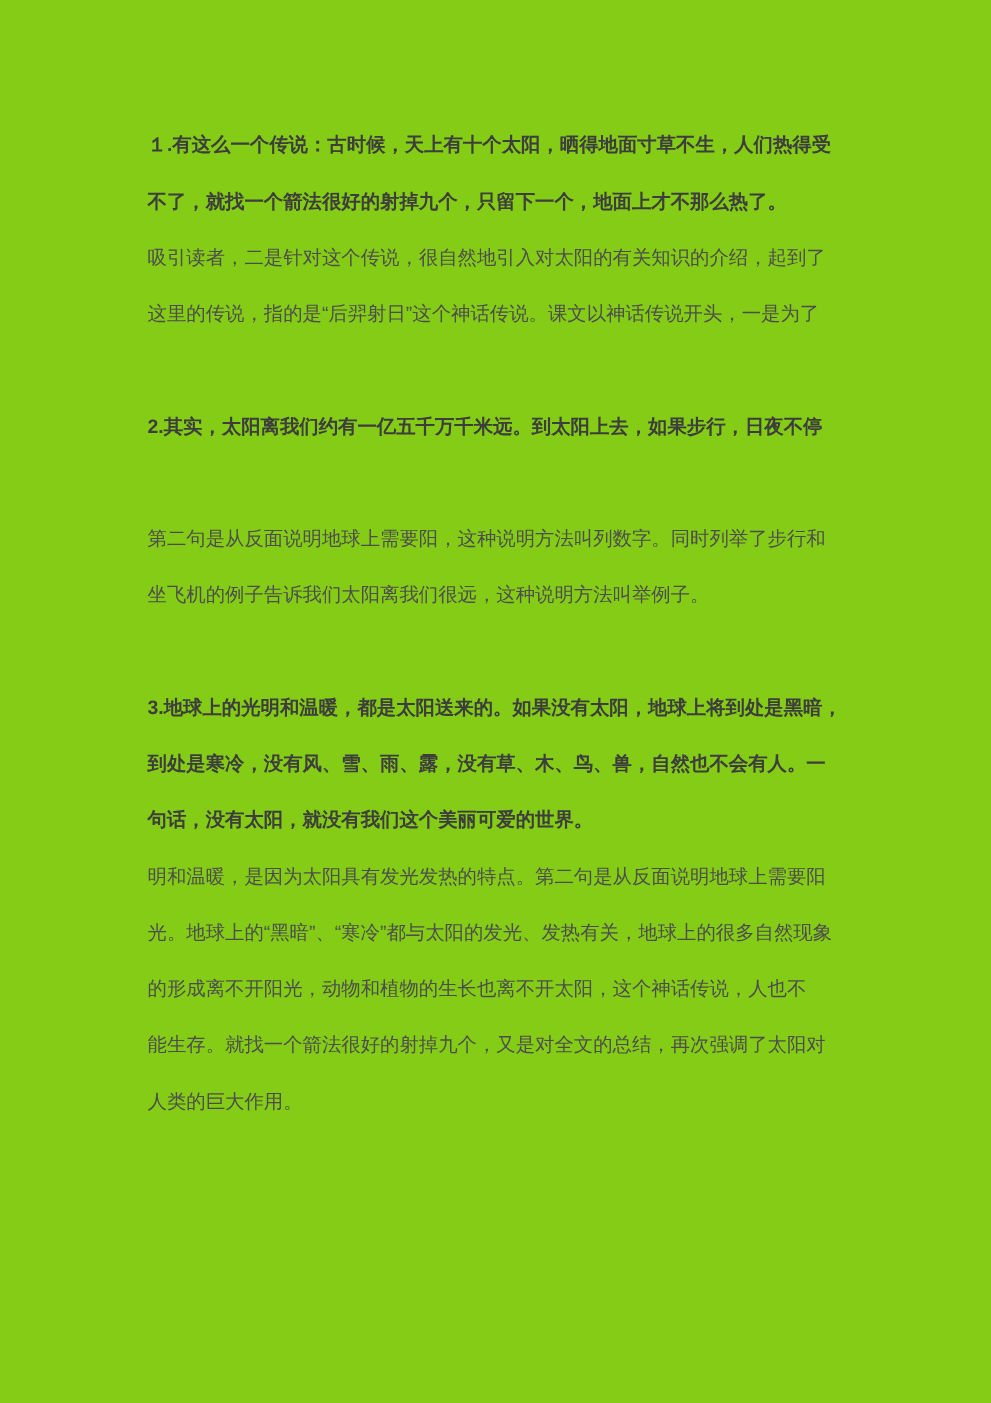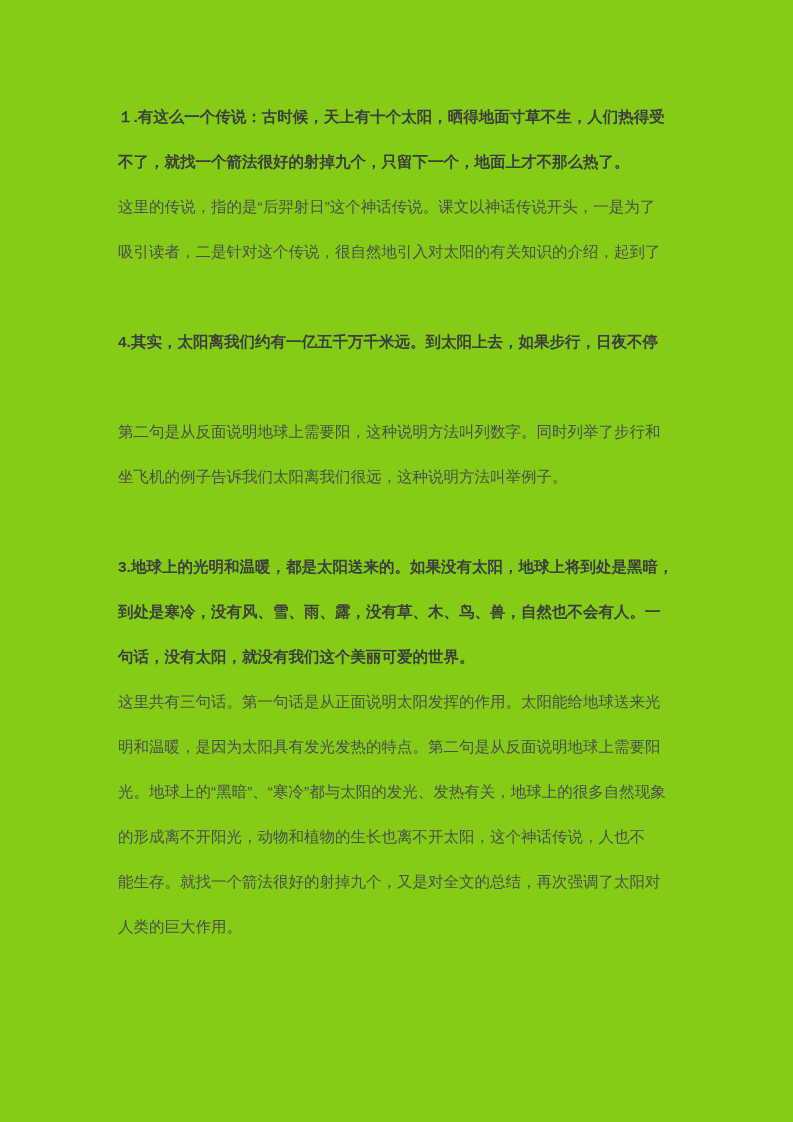--- a/index.html
+++ b/index.html
@@ -52,37 +52,36 @@
 </head>
 <body style="background: rgb(255, 255, 255);">
 
 <div class="doc-page">
   <div class="doc-body">
       <div class="paragraph quote" style="color: rgb(61, 61, 61);">
         <div class="line">１.有这么一个传说：古时候，天上有十个太阳，晒得地面寸草不生，人们热得受</div>
         <div class="line">不了，就找一个箭法很好的射掉九个，只留下一个，地面上才不那么热了。</div>
       </div>
       <div class="paragraph commentary" style="color: rgb(77, 77, 77);">
+        <div class="line">吸引读者，二是针对这个传说，很自然地引入对太阳的有关知识的介绍，起到了</div>
         <div class="line">这里的传说，指的是“后羿射日”这个神话传说。课文以神话传说开头，一是为了</div>
-        <div class="line">吸引读者，二是针对这个传说，很自然地引入对太阳的有关知识的介绍，起到了</div>
       </div>
       <div class="paragraph quote gap-before" style="color: rgb(61, 61, 61);">
-        <div class="line">4.其实，太阳离我们约有一亿五千万千米远。到太阳上去，如果步行，日夜不停</div>
+        <div class="line">2.其实，太阳离我们约有一亿五千万千米远。到太阳上去，如果步行，日夜不停</div>
       </div>
       <div class="paragraph commentary gap-before" style="color: rgb(77, 77, 77);">
         <div class="line">第二句是从反面说明地球上需要阳，这种说明方法叫列数字。同时列举了步行和</div>
         <div class="line">坐飞机的例子告诉我们太阳离我们很远，这种说明方法叫举例子。</div>
       </div>
       <div class="paragraph quote gap-before" style="color: rgb(61, 61, 61);">
         <div class="line">3.地球上的光明和温暖，都是太阳送来的。如果没有太阳，地球上将到处是黑暗，</div>
         <div class="line">到处是寒冷，没有风、雪、雨、露，没有草、木、鸟、兽，自然也不会有人。一</div>
         <div class="line">句话，没有太阳，就没有我们这个美丽可爱的世界。</div>
       </div>
       <div class="paragraph commentary" style="color: rgb(77, 77, 77);">
-        <div class="line">这里共有三句话。第一句话是从正面说明太阳发挥的作用。太阳能给地球送来光</div>
         <div class="line">明和温暖，是因为太阳具有发光发热的特点。第二句是从反面说明地球上需要阳</div>
         <div class="line">光。地球上的“黑暗”、“寒冷”都与太阳的发光、发热有关，地球上的很多自然现象</div>
         <div class="line">的形成离不开阳光，动物和植物的生长也离不开太阳，这个神话传说，人也不</div>
         <div class="line">能生存。就找一个箭法很好的射掉九个，又是对全文的总结，再次强调了太阳对</div>
         <div class="line">人类的巨大作用。</div>
       </div>
     </div>
 </div>
 
 </body></html>

